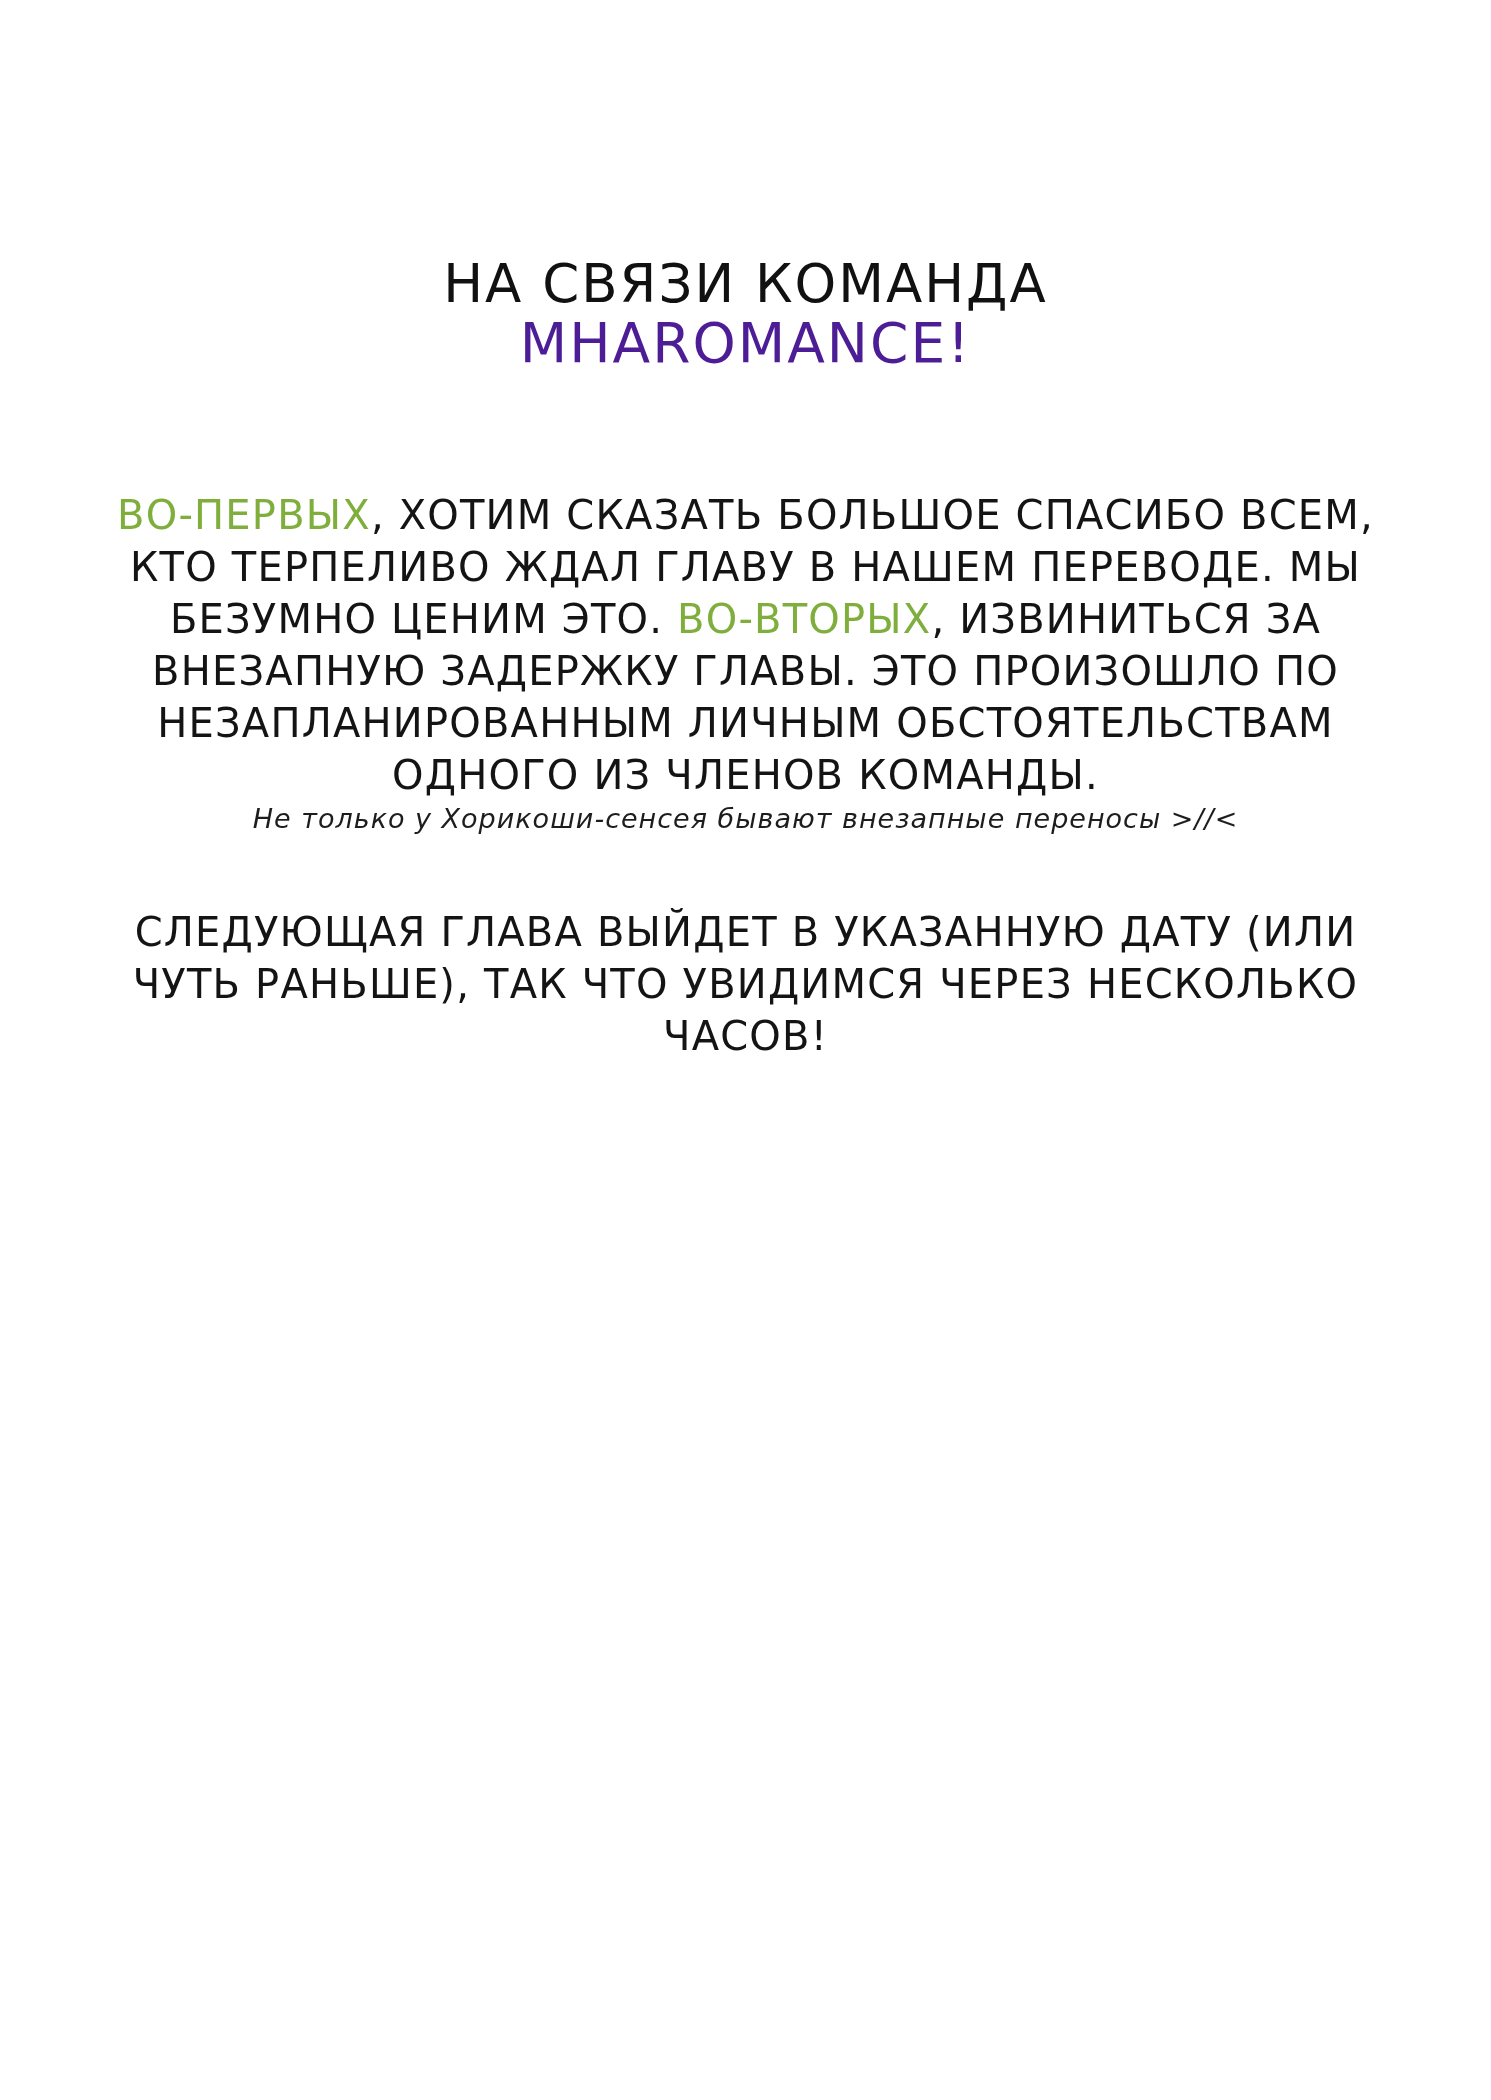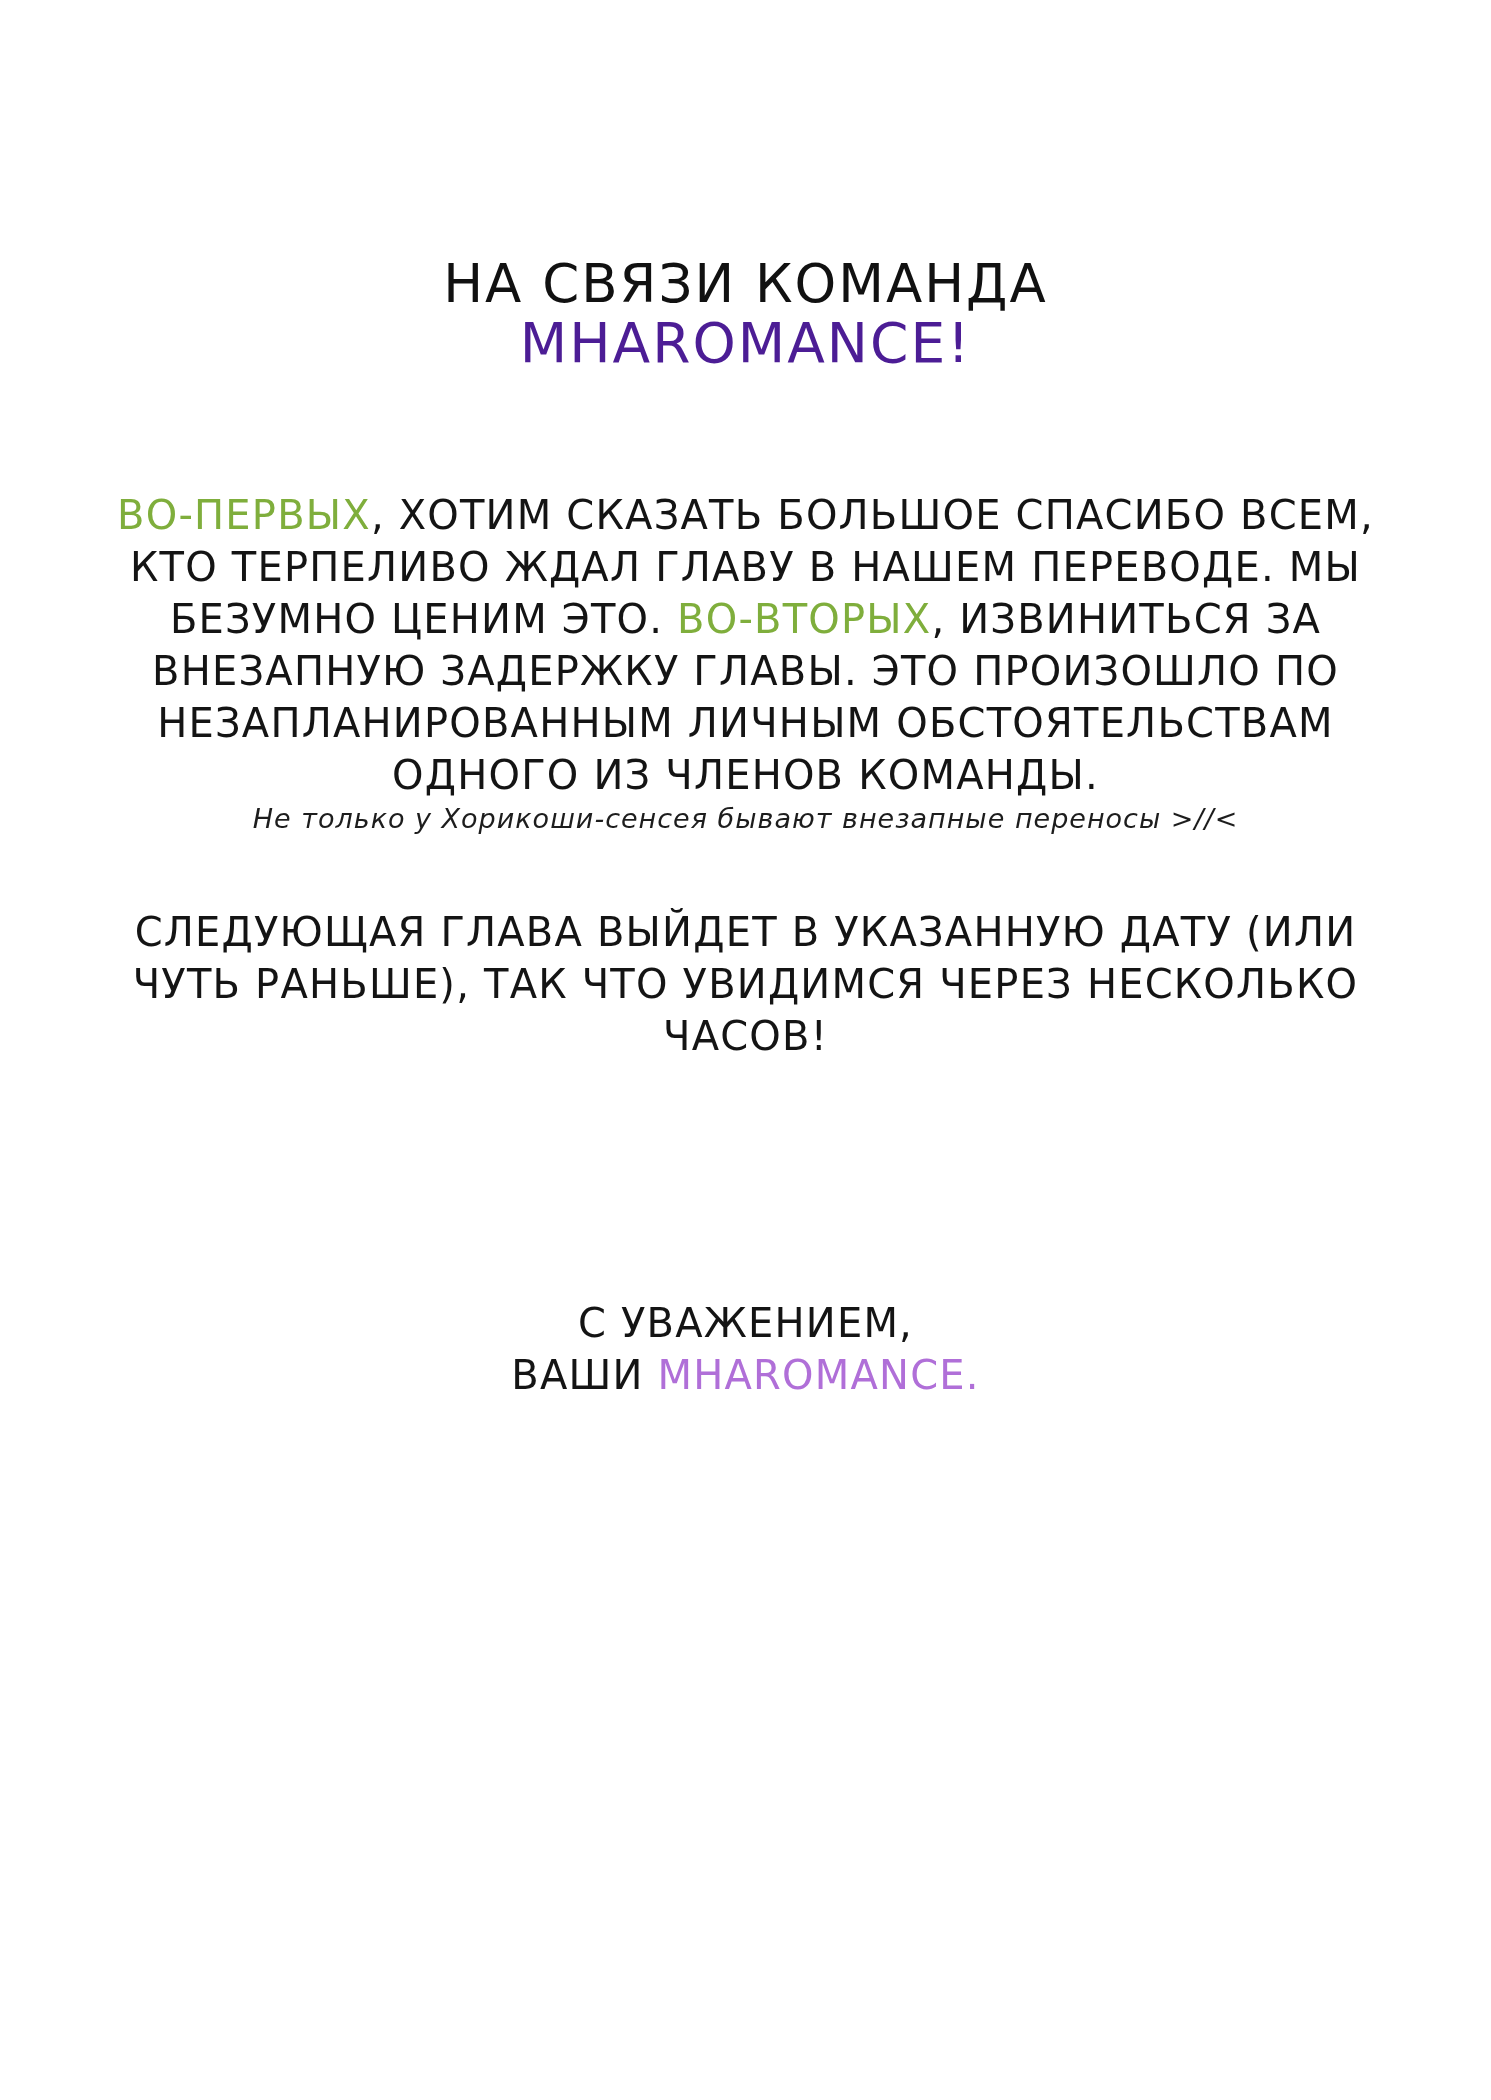--- a/index.html
+++ b/index.html
@@ -104,21 +104,15 @@
 
     <div class="para p1">
       <span class="accent-green">Во-первых</span><span>, хотим сказать большое спасибо всем, кто терпеливо ждал главу в нашем переводе. Мы безумно ценим это.</span>
       <span class="accent-green">Во-вторых</span><span>, извиниться за внезапную задержку главы. Это произошло по незапланированным личным обстоятельствам одного из членов команды.</span>
       <div class="small-note">Не только у Хорикоши-сенсея бывают внезапные переносы &gt;//&lt;</div>
     </div>
 
 
     <div class="para p3">Следующая глава выйдет в указанную дату (или чуть раньше), так что увидимся через несколько часов!</div>
 
-    <div class="signature">
-      <div>С уважением,</div>
-      <div class="nowrap">
-        <span>ваши </span><span class="sig-name">Mharomance.</span>
-      </div>
-    </div>
 
   </div>
 </div>
 
 </body></html>

